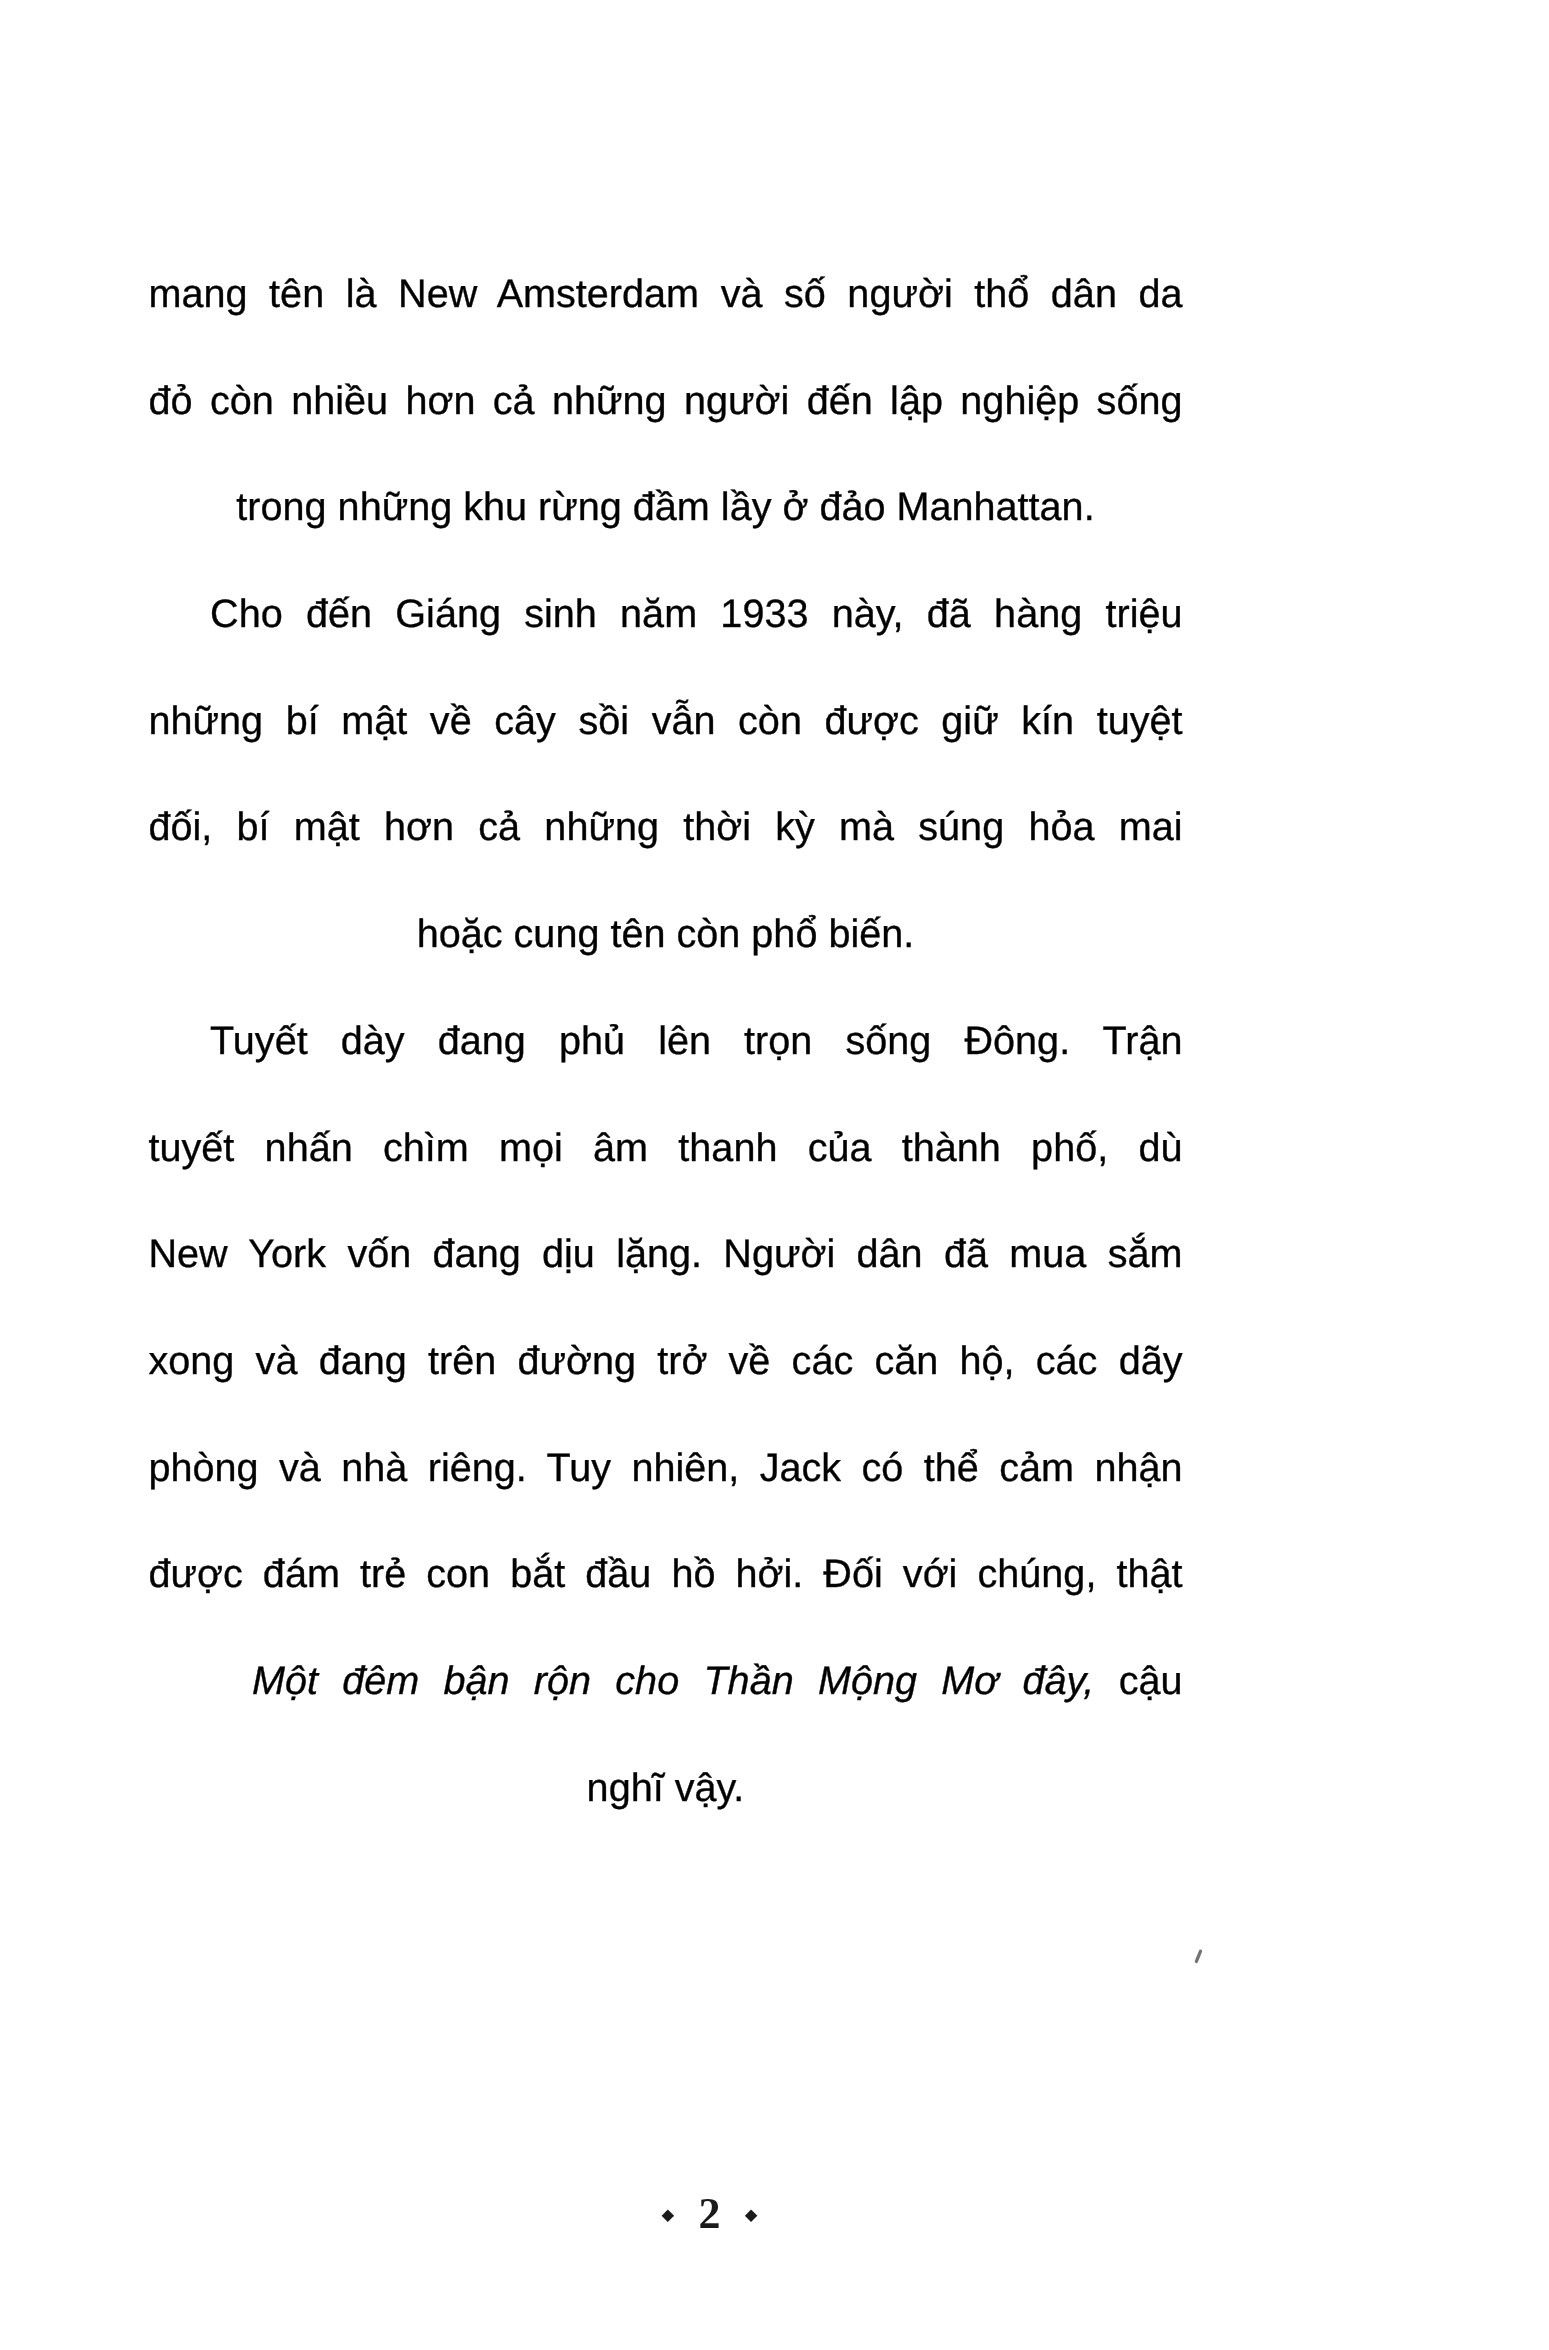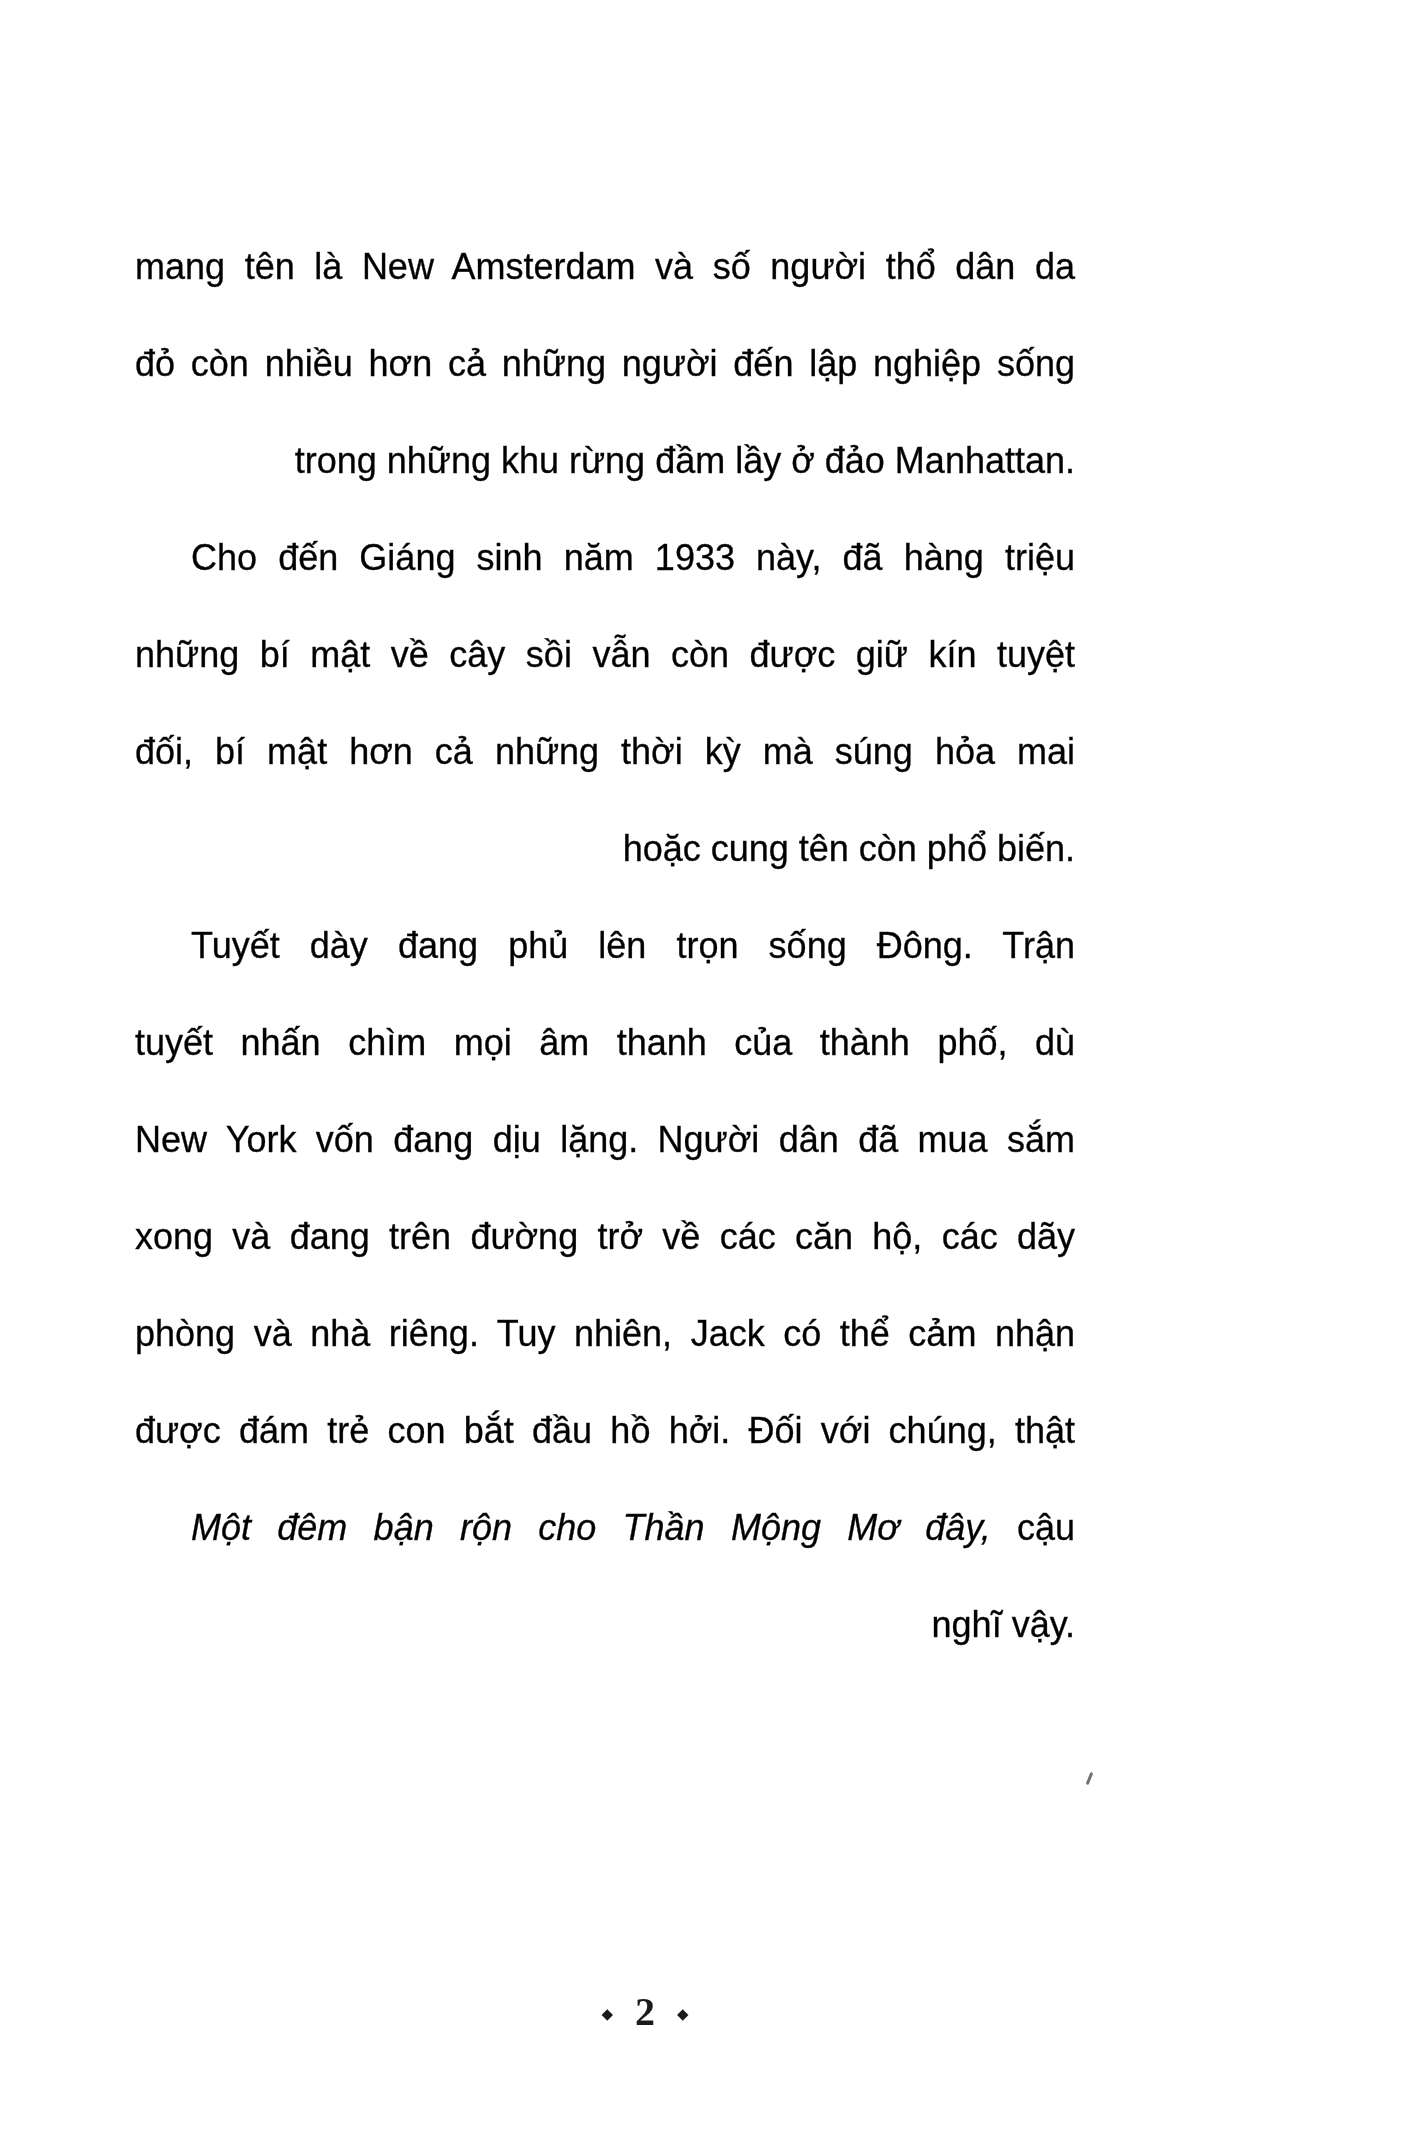--- a/index.html
+++ b/index.html
@@ -14,24 +14,24 @@
   .text-block {
     position: absolute;
     left: 135px;
     top: 218px;
     width: 940px;
     font-size: 36px;
     line-height: 97px;
     color: #000000;
     -webkit-text-stroke: 0.35px #1a1a1a;
   }
-  .line { text-align: right; white-space: normal; }
+  .line { text-align: center; white-space: normal; }
   .line.j { text-align: justify; text-align-last: justify; }
   .line.ind { text-indent: 56px; }
-  .it { font-style: italic; }
+  .it { font-style: italic; margin-left: 38px; }
   .footer {
     position: absolute;
     left: 135px;
     top: 1988px;
     width: 940px;
     display: flex;
     justify-content: center;
     align-items: center;
     gap: 22px;
     padding-left: 40px;

